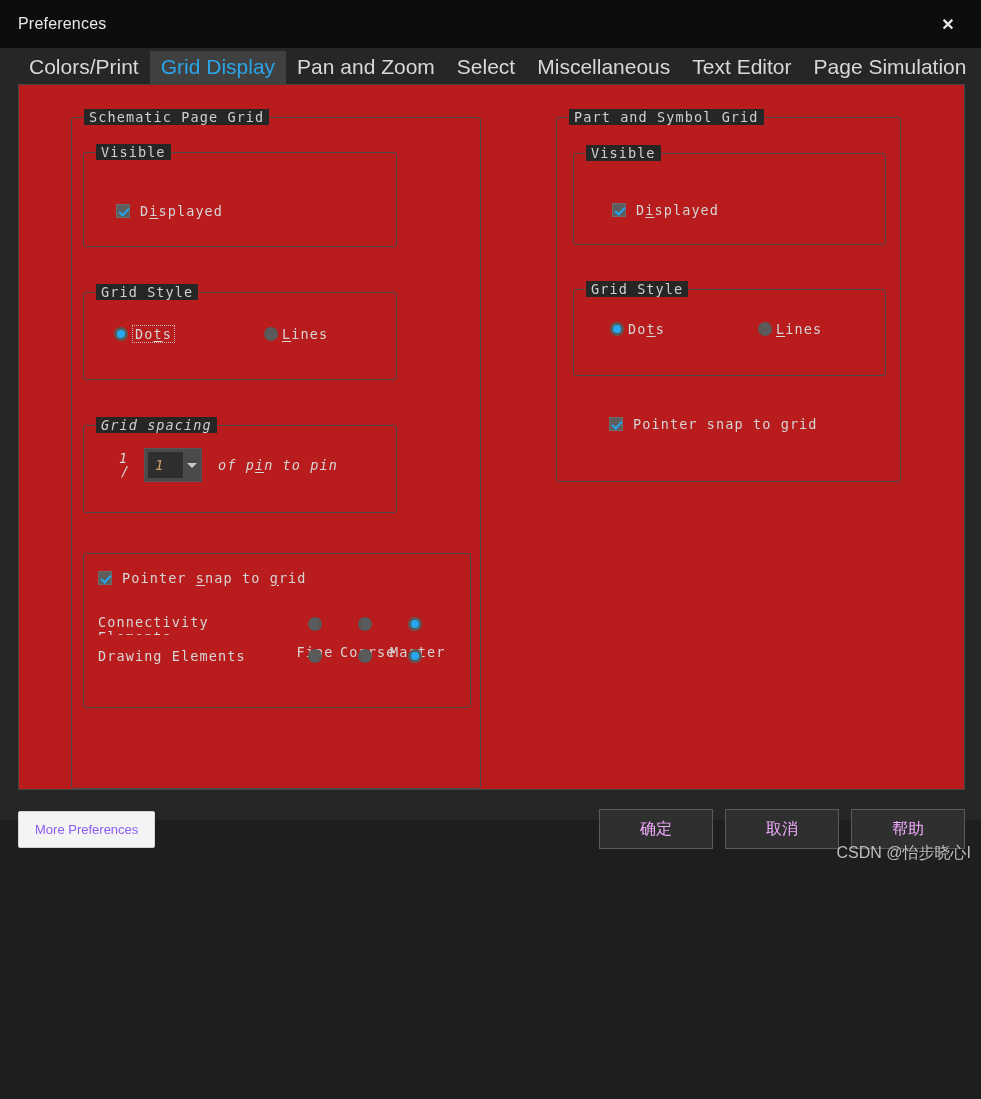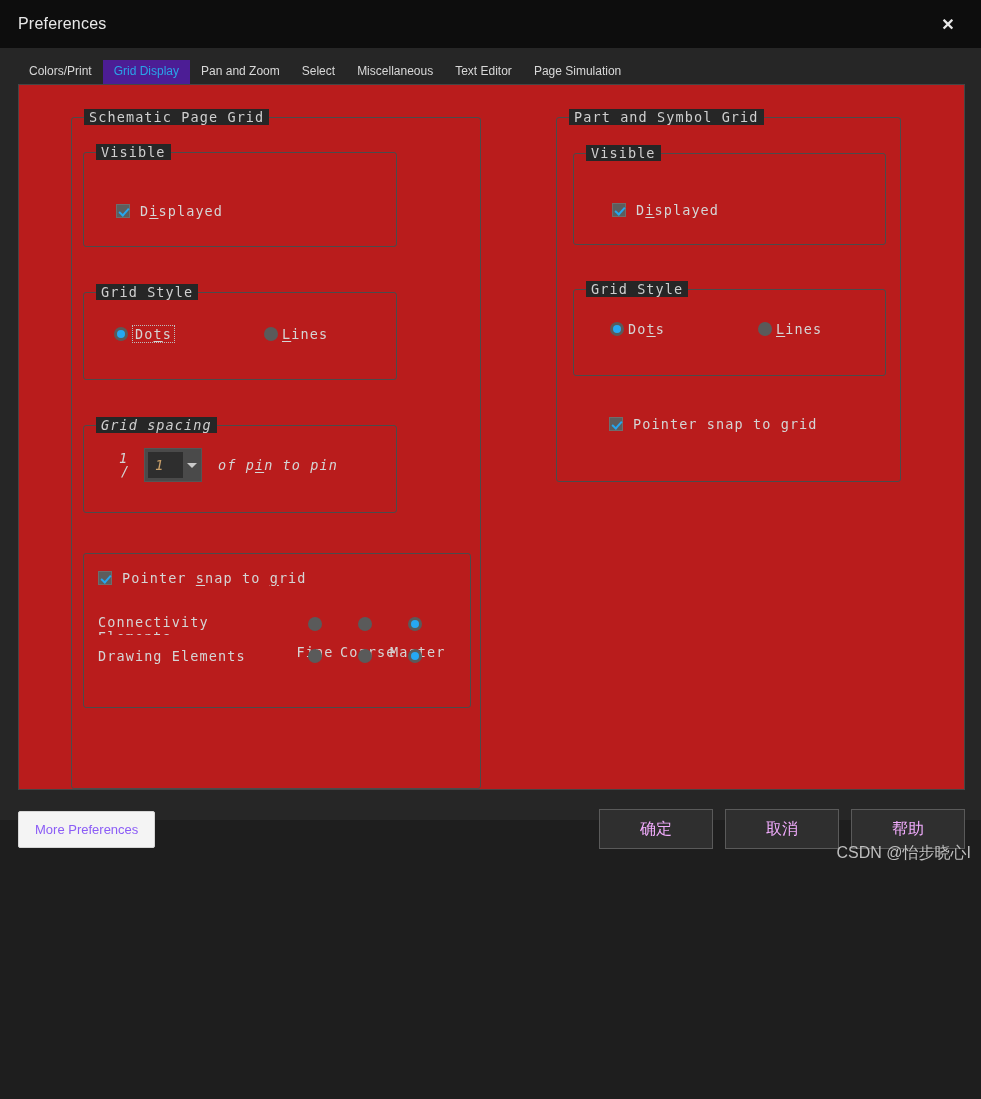--- a/index.html
+++ b/index.html
@@ -37,29 +37,29 @@
   }
   
   #tabstrip {
     height: 36px; min-height: 36px;
     background: #262626;
     display: flex; align-items: flex-end;
     padding-left: 18px;
     position: relative;
   }
   .tab {
-    font-size: 12px;
+    font-size: 21px;
     color: #d8d8d8;
     padding: 5px 11px 7px 11px;
     cursor: pointer;
     white-space: nowrap;
     line-height: 1;
   }
   .tab.active {
-    background: #4c1d95;
+    background: #404040;
     color: #2aa4e8;
   }
   
   #content {
     margin: 0 16px 0 18px;
     flex: 1;
     border: 1px solid #454545;
     background: #b91c1c;
     position: relative;
   }

